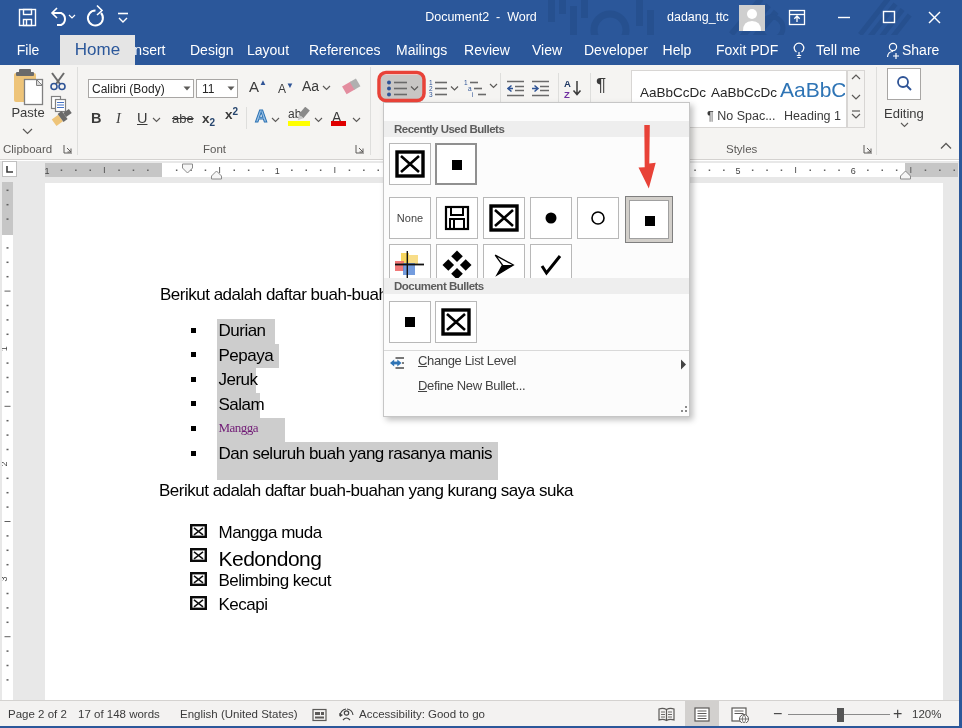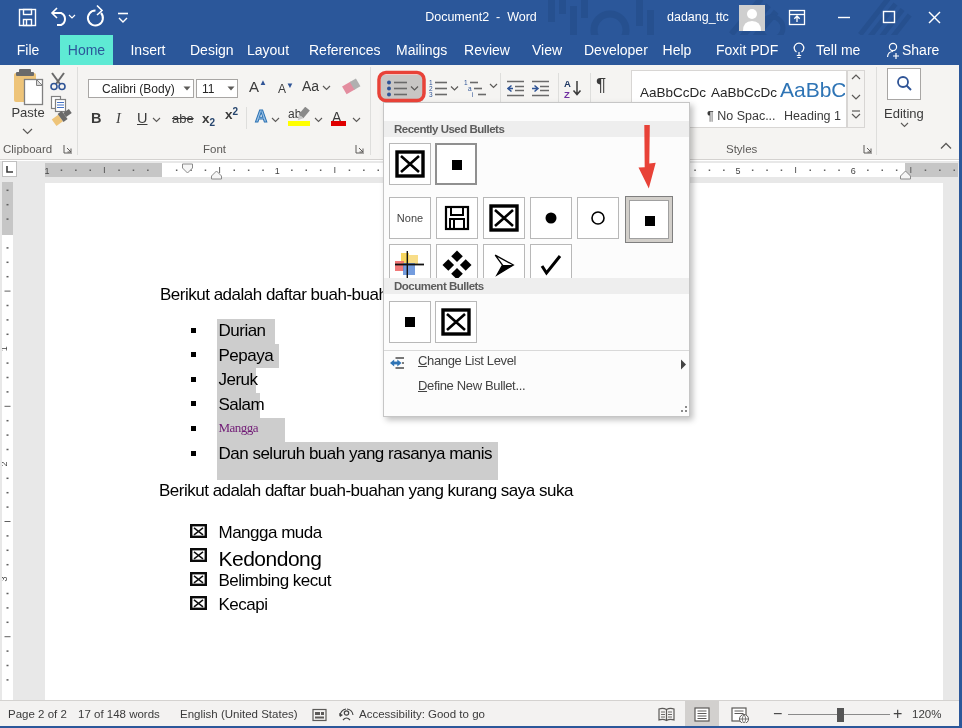--- a/index.html
+++ b/index.html
@@ -5,21 +5,21 @@
 * { margin:0; padding:0; box-sizing:border-box; }
 html,body { width:962px; height:728px; overflow:hidden; }
 body { font-family:"Liberation Sans", sans-serif; position:relative; background:#fff; }
 .abs { position:absolute; }
 
 #titlebar { position:absolute; left:0; top:0; width:962px; height:35px; background:#2b579a; overflow:hidden; }
 #titletext { position:absolute; top:10px; left:0; width:962px; text-align:center; color:#fff; font-size:12.5px; }
 
 #tabrow { position:absolute; left:0; top:35px; width:962px; height:30px; background:#2b579a; }
 .tab { position:absolute; top:0; height:30px; line-height:30px; color:#ffffff; font-size:14px; text-align:center; white-space:nowrap; }
-#hometab { position:absolute; left:60px; top:35px; width:53px; height:30px; background:#5eead4; color:#2b579a; font-size:14px; line-height:30px; text-align:center; }
+#hometab { position:absolute; left:60px; top:35px; width:75px; height:30px; background:#e5e5e5; color:#2b579a; font-size:17px; line-height:30px; text-align:center; }
 
 #ribbon { position:absolute; left:0; top:65px; width:962px; height:95px; background:#f5f4f2; border-bottom:1px solid #d4d2d0; }
 .gsep { position:absolute; top:2px; height:88px; width:1px; background:#dededc; }
 .glabel { position:absolute; top:78px; font-size:11.5px; color:#5c5a58; }
 .launcher { position:absolute; top:79px; width:11px; height:11px; }
 
 #rulerrow { position:absolute; left:0; top:161px; width:962px; height:21px; background:#e8e8e8; }
 
 #docarea { position:absolute; left:0; top:182px; width:962px; height:518px; background:#e8e8e8; overflow:hidden; }
 #page { position:absolute; left:45px; top:1px; width:898px; height:517px; background:#fff; }
@@ -173,21 +173,21 @@
       </svg></div>
   <div class="glabel" style="left:3px;">Clipboard</div>
   <svg class="launcher" style="left:63px">
       <g stroke="#5c5a58" stroke-width="1" fill="none">
         <path d="M 1 1 L 1 9 L 9 9" fill="none"></path>
         <path d="M 4 4 L 8 8 M 8 4.5 L 8 8 L 4.5 8"></path>
       </g>
     </svg>
   <div class="gsep" style="left:77px"></div>
 
-  <div class="abs" style="left:88px;top:14px;width:106px;height:19px;background:#fff;border:1px solid #a8a6a4;font-size:12px;color:#262626;padding:2px 0 0 13px">Calibri (Body)</div>
+  <div class="abs" style="left:88px;top:14px;width:106px;height:19px;background:#fff;border:1px solid #a8a6a4;font-size:12px;color:#262626;padding:2px 0 0 3px">Calibri (Body)</div>
   <svg class="abs" style="left:183px;top:21px" width="9" height="6">
       <path d="M 0.5 0.5 L 4 4.5 L 7.5 0.5" fill="#5c5a58"></path>
     </svg>
   <div class="abs" style="left:196px;top:14px;width:42px;height:19px;background:#fff;border:1px solid #a8a6a4;font-size:12px;color:#262626;padding:2px 0 0 5px">11</div>
   <svg class="abs" style="left:227px;top:21px" width="9" height="6">
       <path d="M 0.5 0.5 L 4 4.5 L 7.5 0.5" fill="#5c5a58"></path>
     </svg>
 
   <div class="abs" style="left:249px;top:13px;font-size:15px;color:#3b3b3b">A<span style="font-size:8px;color:#2f5496;vertical-align:7px">▲</span></div>
   <div class="abs" style="left:278px;top:16px;font-size:12px;color:#3b3b3b">A<span style="font-size:8px;color:#2f5496;vertical-align:5px">▼</span></div>

